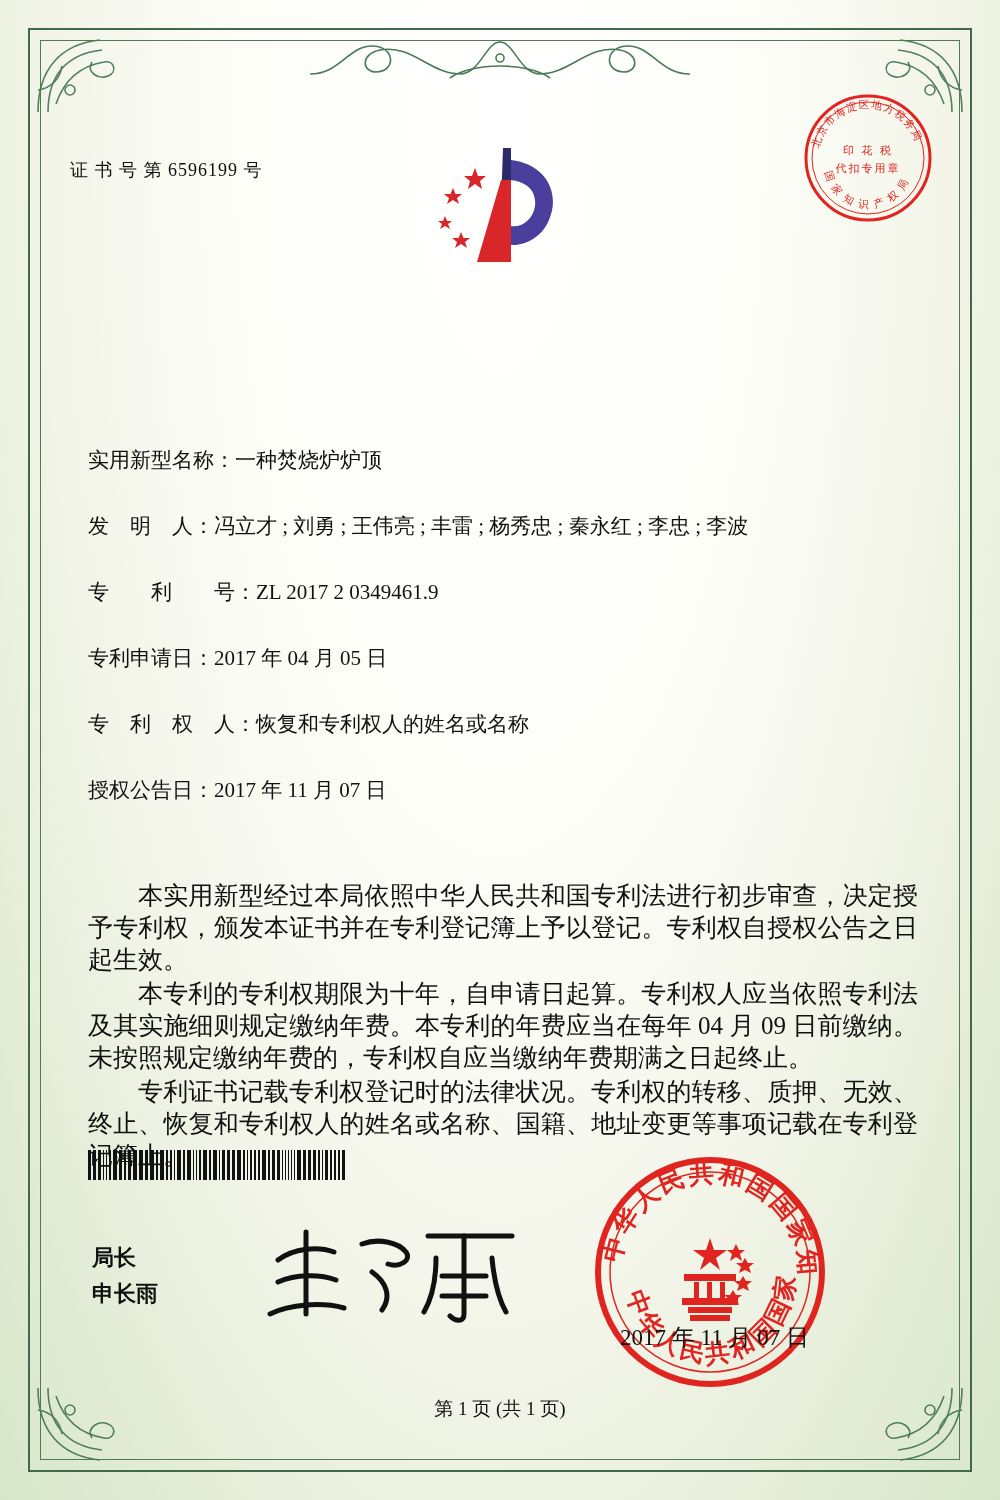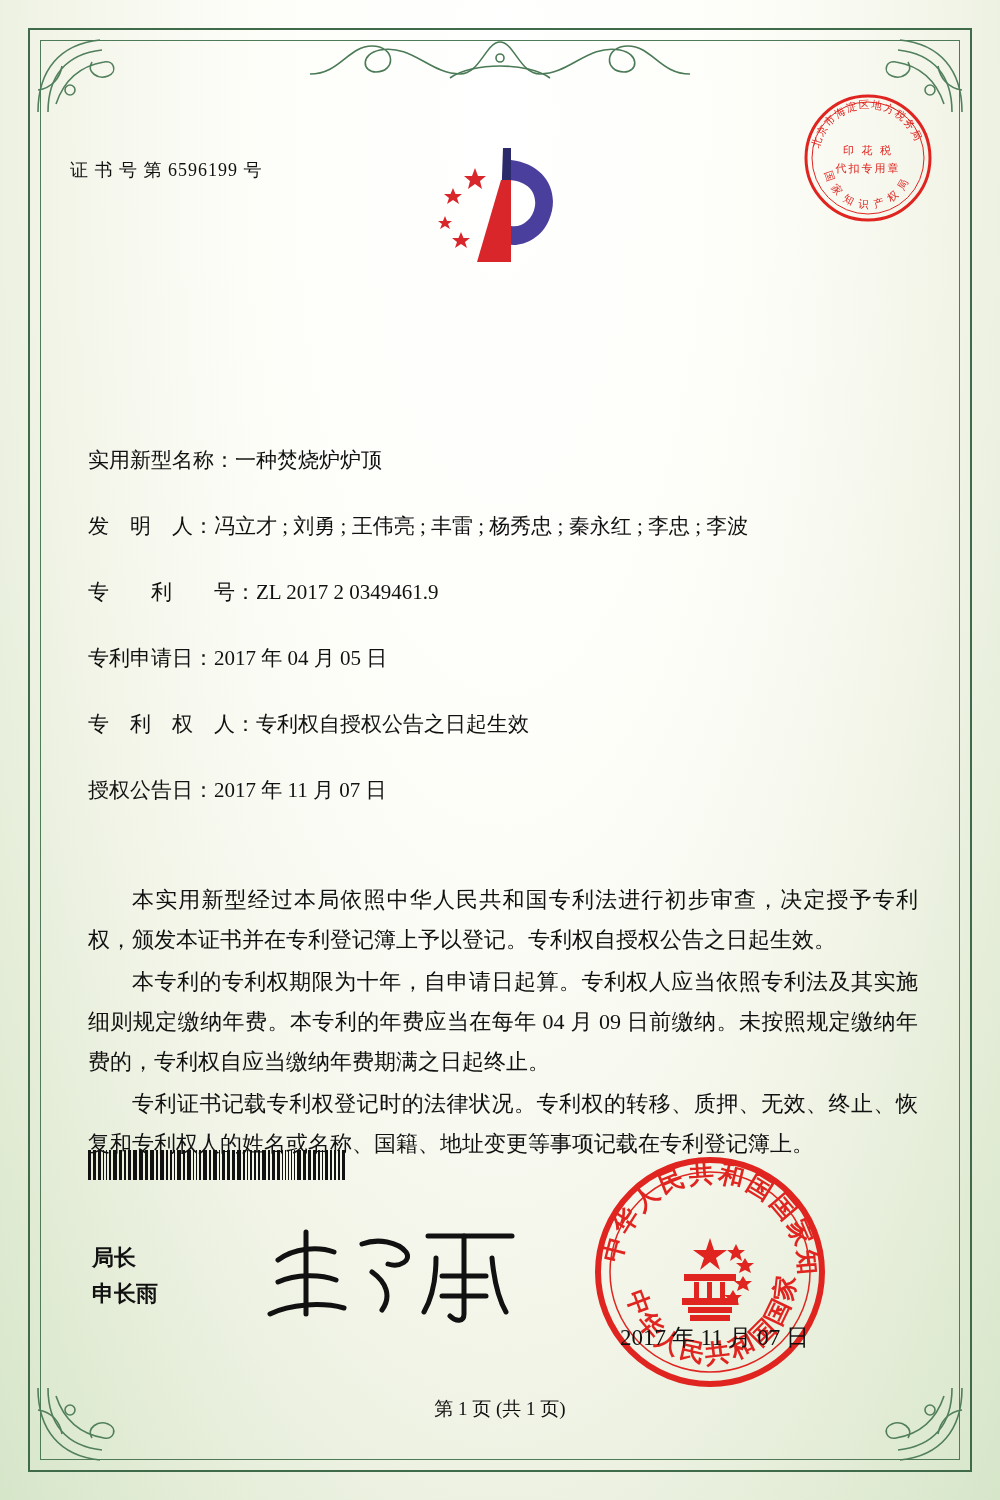--- a/index.html
+++ b/index.html
@@ -118,22 +118,22 @@
   }
   .field .label { letter-spacing: 0px; }
   .field .value { letter-spacing: 0px; }
 
   
   .paras {
     position: absolute;
     left: 88px;
     top: 880px;
     width: 830px;
-    font-size: 22px;
-    line-height: 40px;
+    font-size: 25px;
+    line-height: 32px;
     color: #111;
     text-align: justify;
   }
   .paras p {
     margin: 0 0 2px 0;
     text-indent: 2em;
   }
 
   
   .barcode {
@@ -297,21 +297,21 @@
     <div class="field">
       <span class="label">发　明　人：</span><span class="value">冯立才 ; 刘勇 ; 王伟亮 ; 丰雷 ; 杨秀忠 ; 秦永红 ; 李忠 ; 李波</span>
     </div>
     <div class="field">
       <span class="label">专　　利　　号：</span><span class="value">ZL 2017 2 0349461.9</span>
     </div>
     <div class="field">
       <span class="label">专利申请日：</span><span class="value">2017 年 04 月 05 日</span>
     </div>
     <div class="field">
-      <span class="label">专　利　权　人：</span><span class="value">专利权自授权公告之日起生效</span>
+      <span class="label">专　利　权　人：</span><span class="value">恢复和专利权人的姓名或名称</span>
     </div>
     <div class="field">
       <span class="label">授权公告日：</span><span class="value">2017 年 11 月 07 日</span>
     </div>
   </div>
 
   <div class="paras">
     <p>本实用新型经过本局依照中华人民共和国专利法进行初步审查，决定授予专利权，颁发本证书并在专利登记簿上予以登记。专利权自授权公告之日起生效。</p>
     <p>本专利的专利权期限为十年，自申请日起算。专利权人应当依照专利法及其实施细则规定缴纳年费。本专利的年费应当在每年 04 月 09 日前缴纳。未按照规定缴纳年费的，专利权自应当缴纳年费期满之日起终止。</p>
     <p>专利证书记载专利权登记时的法律状况。专利权的转移、质押、无效、终止、恢复和专利权人的姓名或名称、国籍、地址变更等事项记载在专利登记簿上。</p>

